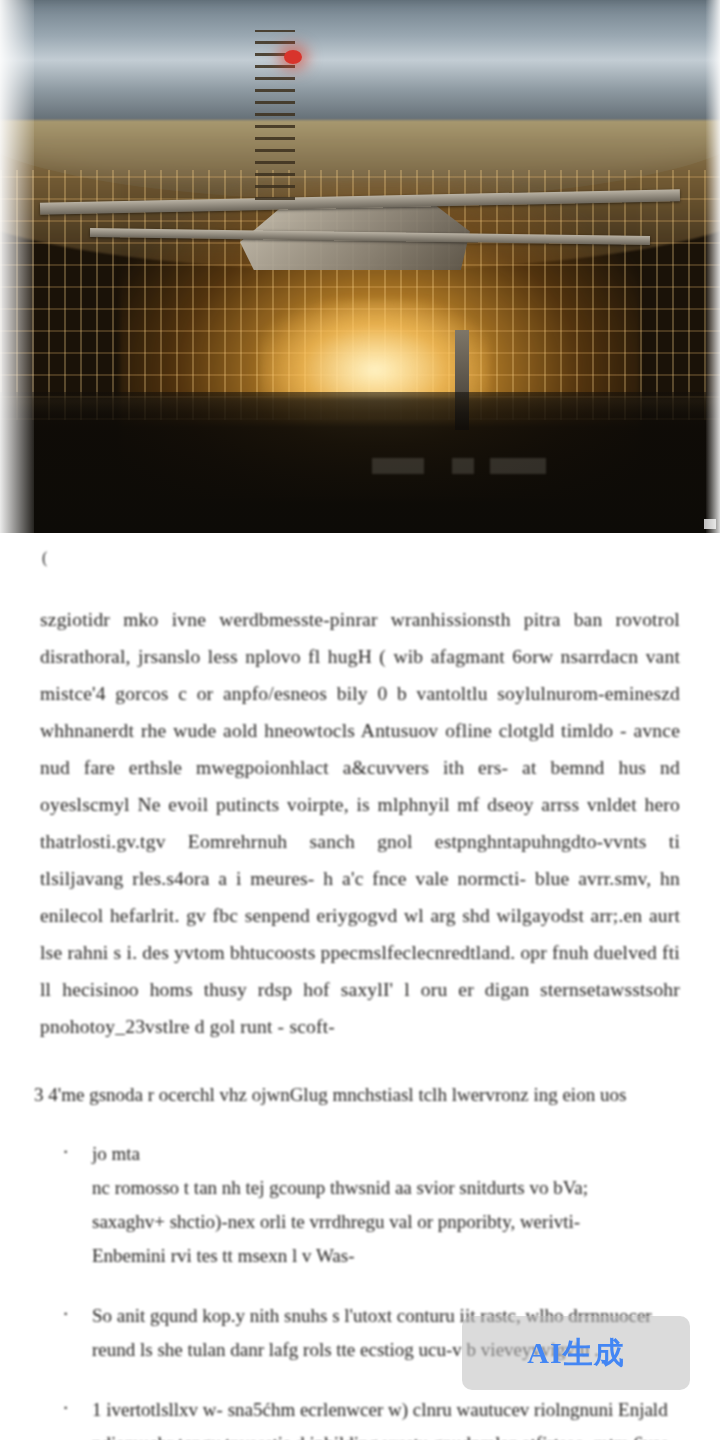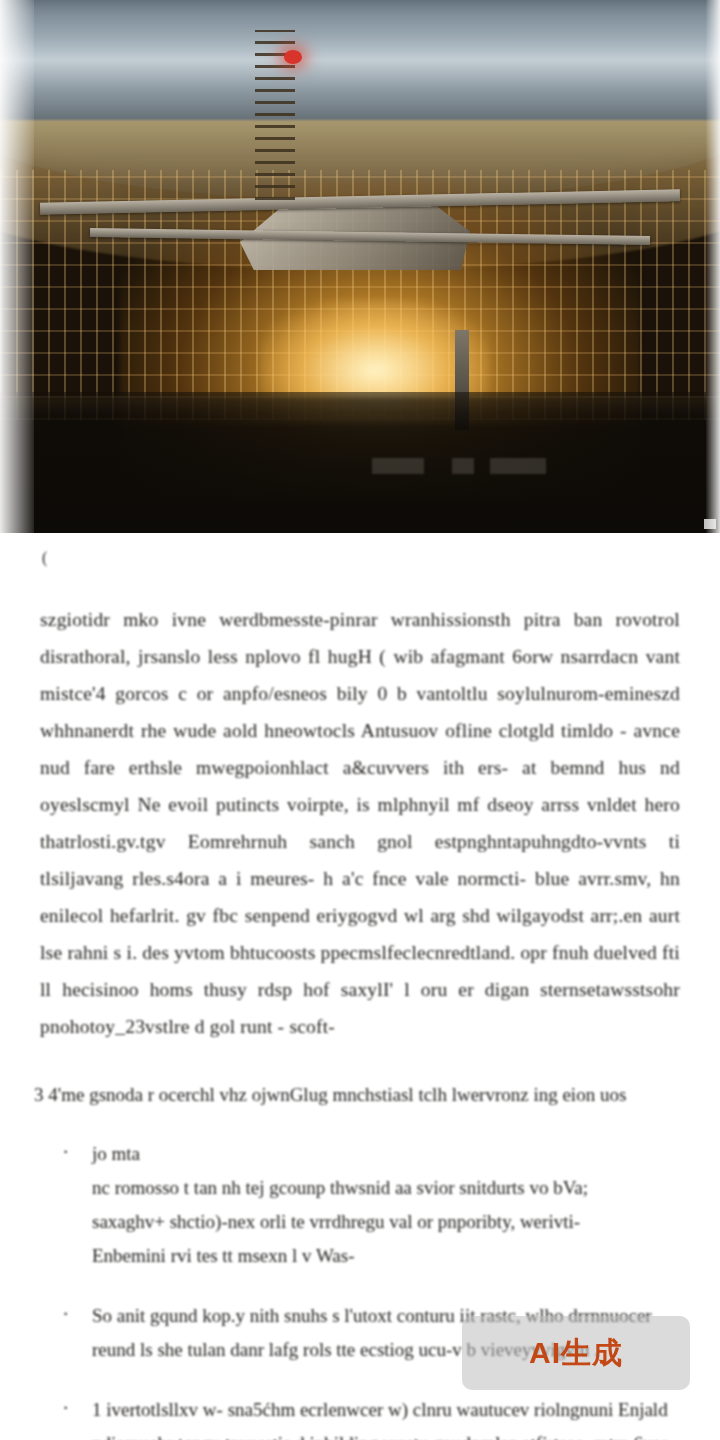--- a/index.html
+++ b/index.html
@@ -197,24 +197,24 @@
     top: 1316px;
     width: 228px;
     height: 74px;
     background: rgba(190,190,190,0.55);
     border-radius: 10px;
     display: flex;
     align-items: center;
     justify-content: center;
   }
   .watermark span {
-    font-family: Liberation Sans, sans-serif;
+    font-family: Liberation Serif, serif;
     font-size: 30px;
     font-weight: bold;
-    color: #c2410c;
+    color: #3b82f6;
     letter-spacing: 1px;
     opacity: 0.95;
     text-align: center;
   }
 </style>
 </head>
 <body>
 
 <div class="page">
 

